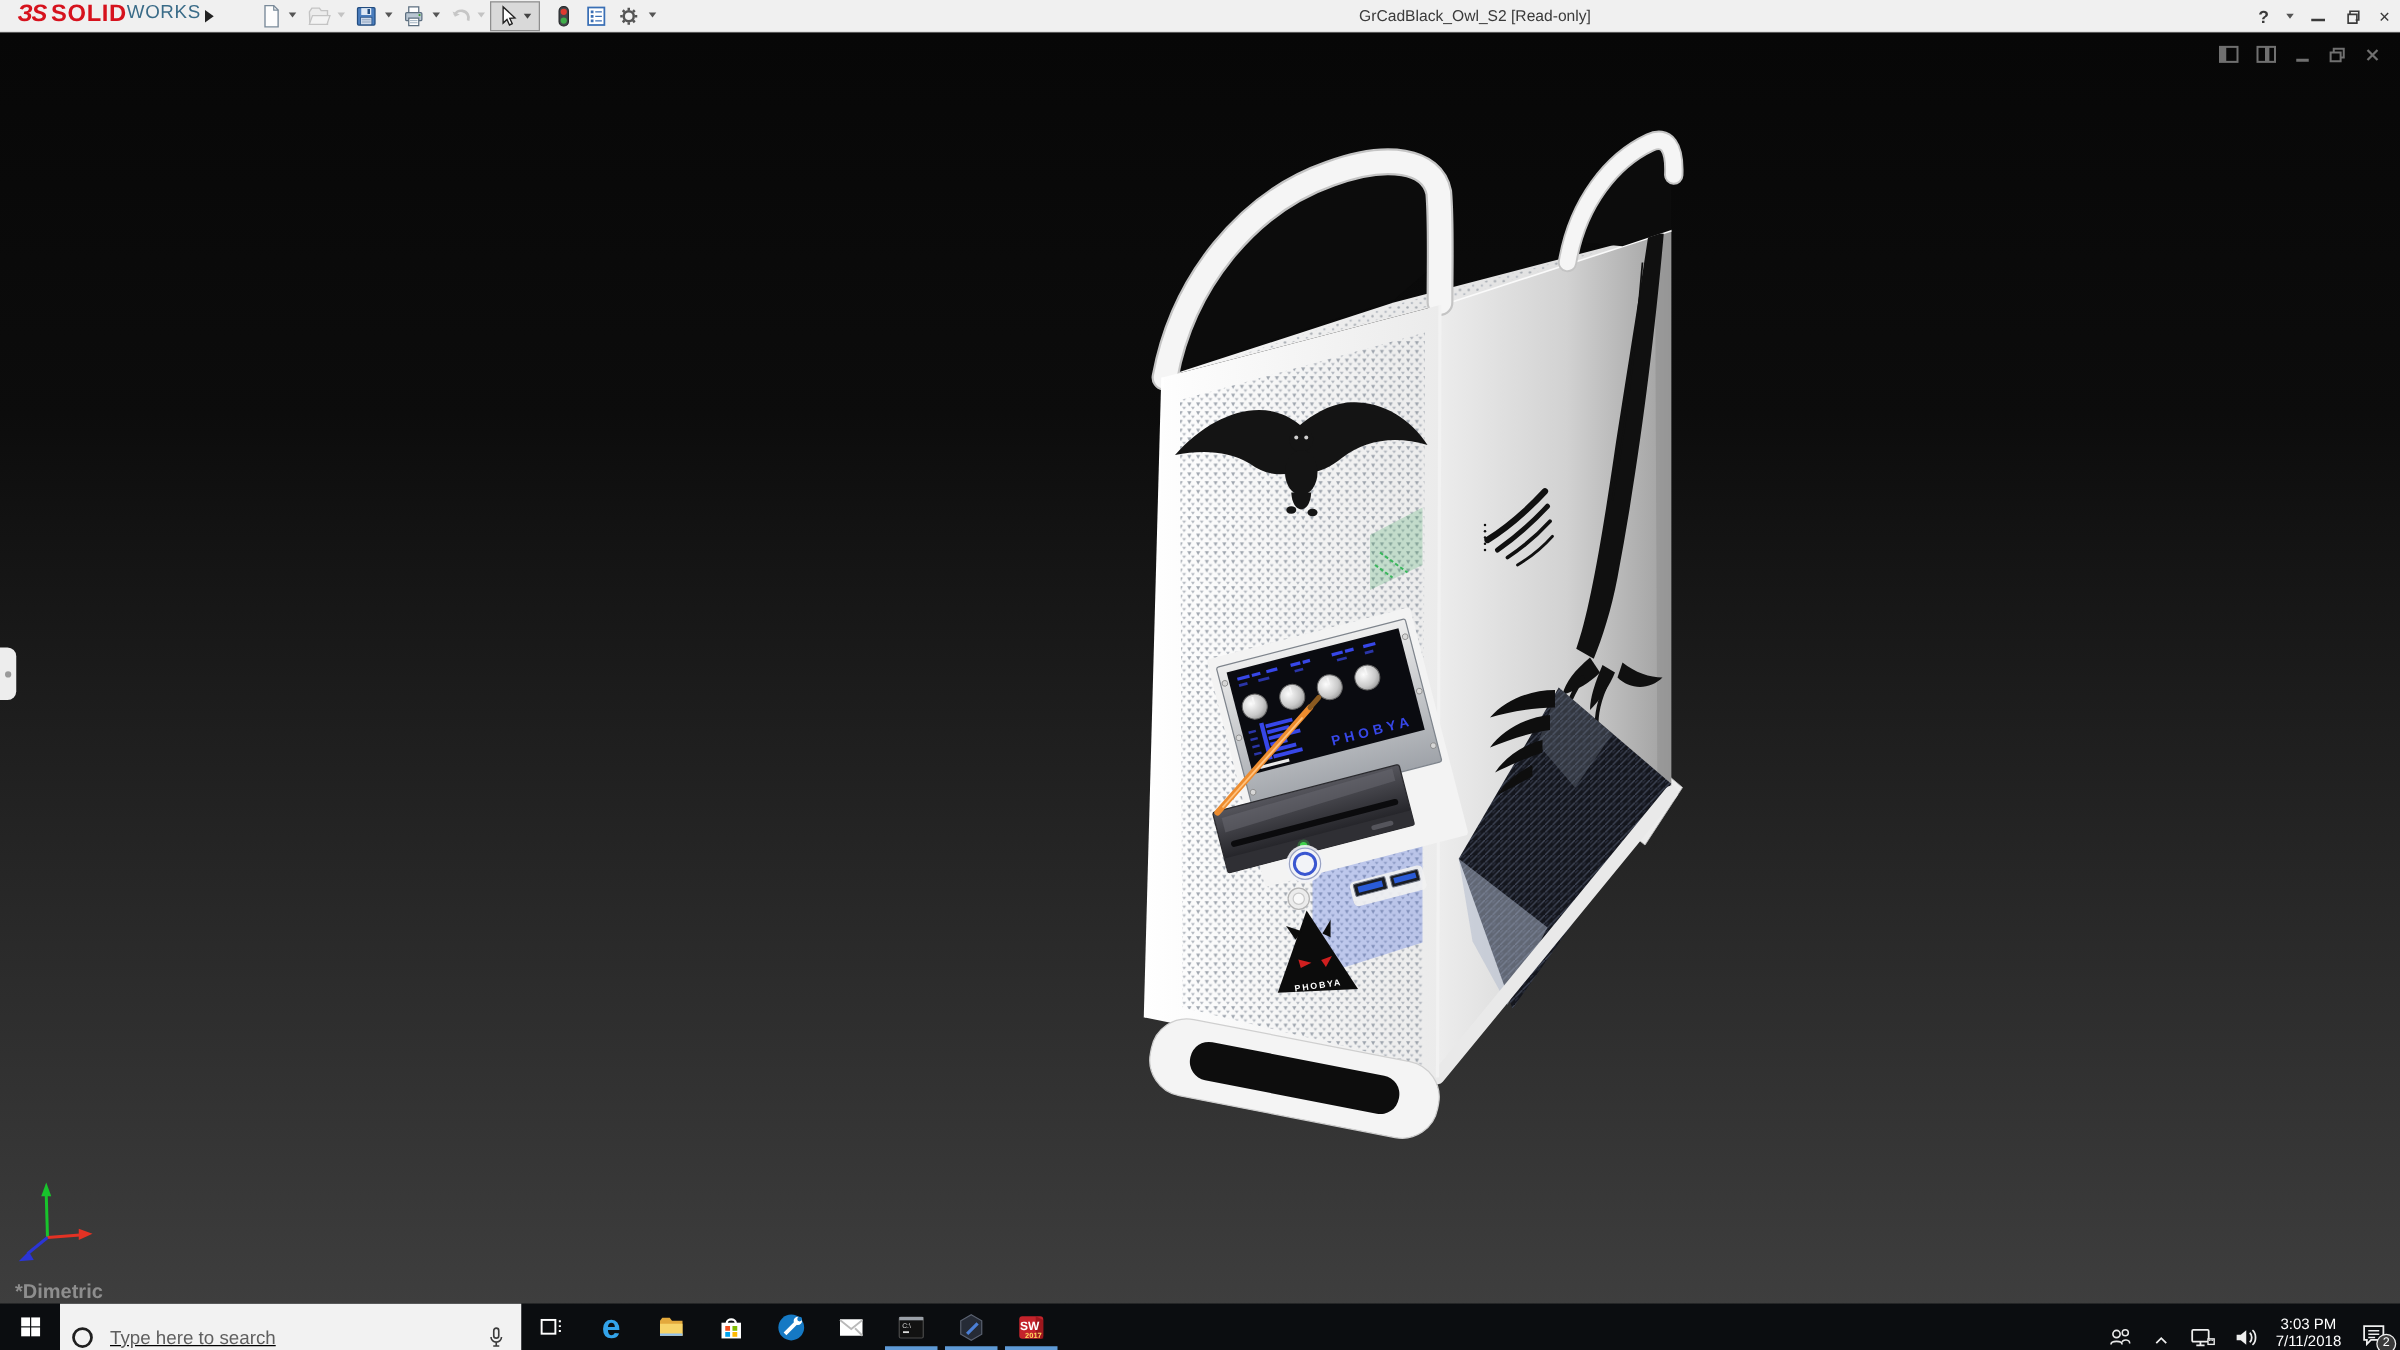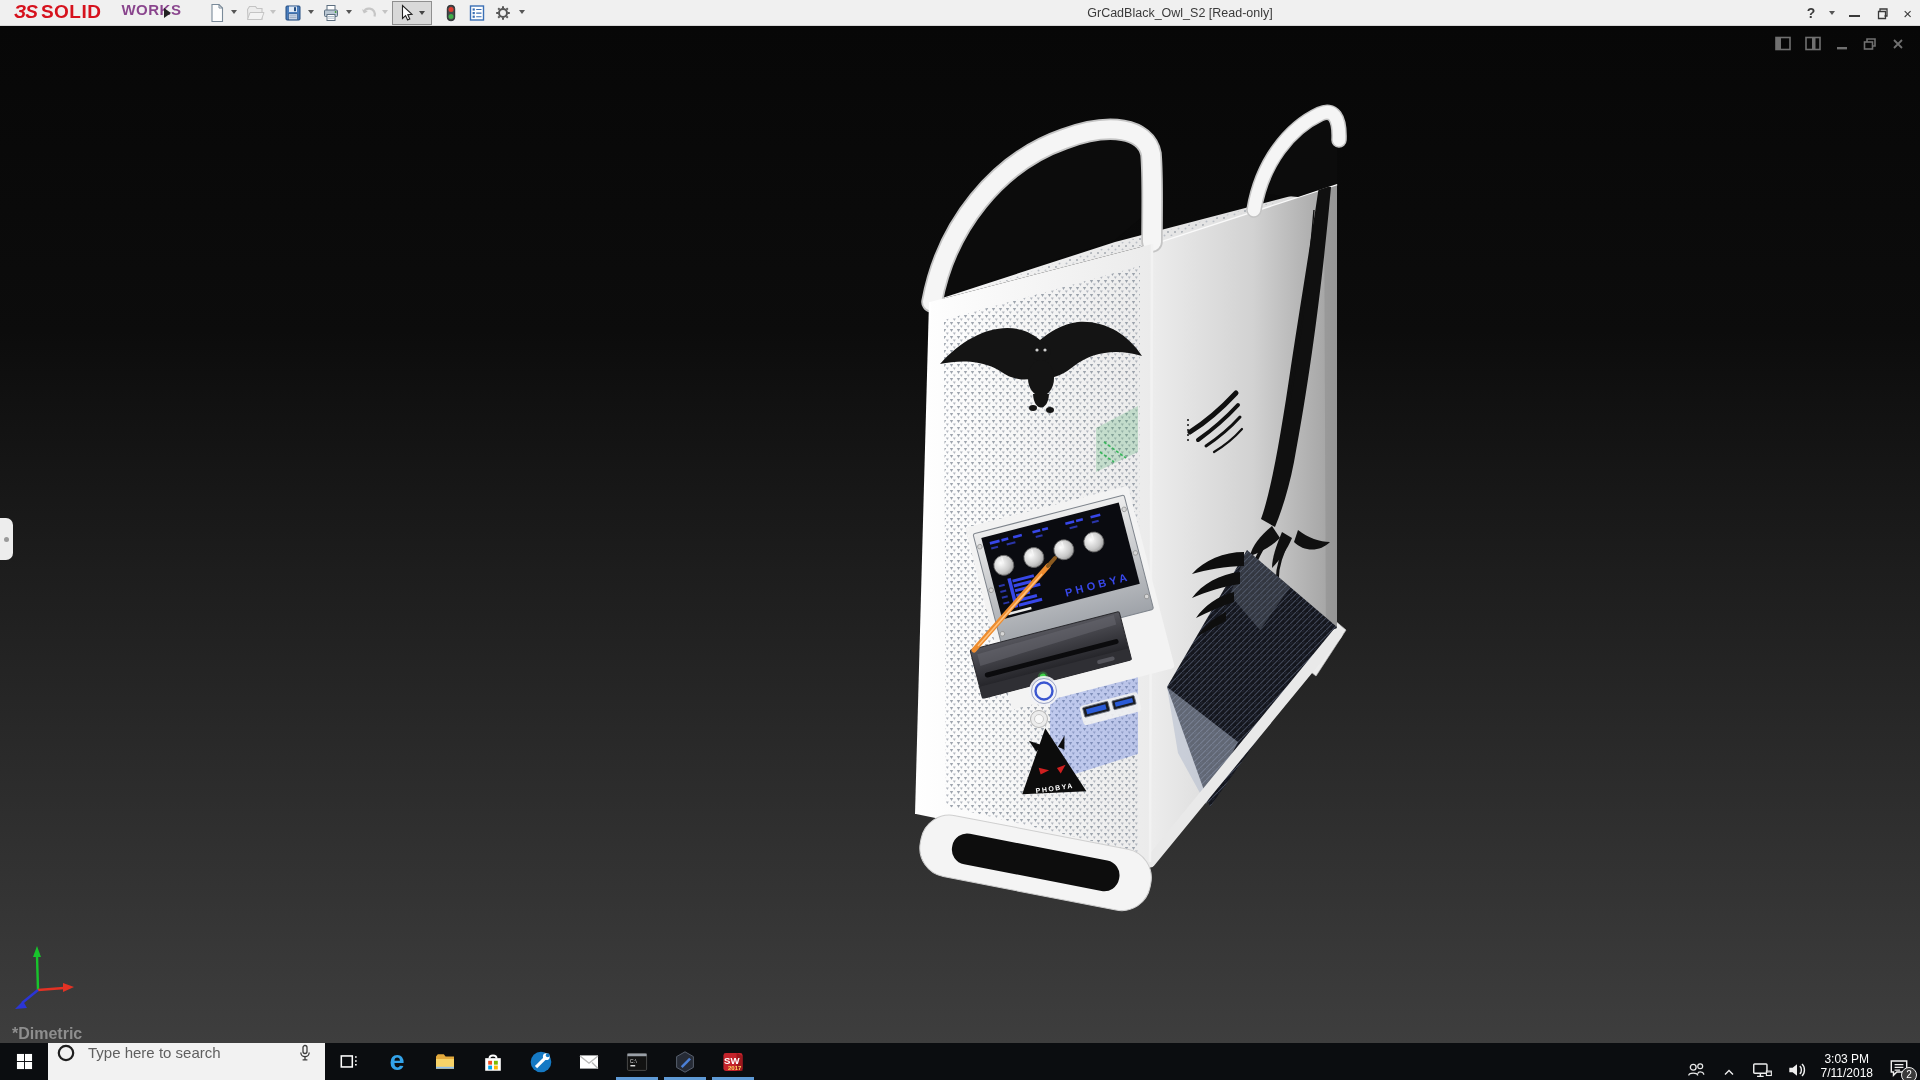--- a/index.html
+++ b/index.html
@@ -4,21 +4,21 @@
 <style>
   html,body{margin:0;padding:0;background:#000;}
   *{box-sizing:border-box;font-family:"Liberation Sans",sans-serif;}
   .screen{position:relative;width:1920px;height:1080px;overflow:hidden;background:#000;}
 
   
   .titlebar{position:absolute;left:0;top:0;width:1920px;height:26px;background:#f0f0f0;border-bottom:1px solid #d8d8d8;}
   .brand{position:absolute;left:14px;top:1px;height:24px;display:flex;align-items:flex-start;}
   .brand-glyph{font-style:italic;font-weight:900;font-size:19px;color:#d6121d;letter-spacing:-1px;margin-right:4px;}
   .brand-solid{font-weight:800;font-size:19px;color:#d6121d;letter-spacing:.5px;}
-  .brand-works{font-weight:700;font-size:15px;color:#701a75;opacity:.8;letter-spacing:.5px;margin-left:20px;}
+  .brand-works{font-weight:400;font-size:15px;color:#0c4a6e;opacity:.8;letter-spacing:.5px;}
   .flyout{position:absolute;left:160px;top:5px;width:14px;height:16px;display:flex;align-items:center;justify-content:center;}
   .flyout i{width:0;height:0;border-top:5px solid transparent;border-bottom:5px solid transparent;border-left:7px solid #222;}
   .tbbtn{position:absolute;top:2px;width:22px;height:22px;display:flex;align-items:center;justify-content:center;}
   .caret{position:absolute;top:10px;width:0;height:0;border-left:3.5px solid transparent;border-right:3.5px solid transparent;border-top:4.5px solid #555;}
   .caret.dis{border-top-color:#c3c3c3;}
   .selectbox{position:absolute;left:392px;top:1px;width:40px;height:24px;background:#d9d9d9;border:1px solid #8f8f8f;display:flex;align-items:center;padding-left:3px;}
   .selectbox .caret{position:static;margin-left:3px;border-top-color:#444;}
   .tb-title{position:absolute;left:1020px;top:0;width:320px;height:30px;line-height:26px;text-align:center;font-size:12.5px;color:#3a3a3a;}
   .winctl{position:absolute;right:8px;top:0;height:26px;display:flex;align-items:center;gap:14px;}
   .helpq{font-size:14px;font-weight:bold;color:#3a3a3a;}
@@ -31,21 +31,21 @@
   .docctl{position:absolute;right:14px;top:9px;display:flex;align-items:center;gap:11px;}
   .panel-tab{position:absolute;left:0;top:492px;width:13px;height:42px;background:#ededed;border-radius:0 7px 7px 0;display:flex;align-items:center;justify-content:center;}
   .panel-tab .dot{width:5px;height:5px;border-radius:50%;background:#9a9a9a;}
   .orientation{position:absolute;left:12px;top:999px;font-size:16px;font-weight:bold;color:#8e8e8e;}
   .model-svg{position:absolute;left:900px;top:64px;width:460px;height:830px;}
   .triad-svg{position:absolute;left:8px;top:916px;width:84px;height:78px;}
 
   
   .taskbar{position:absolute;left:0;top:1043px;width:1920px;height:37px;background:#0b0d10;display:flex;align-items:stretch;}
   .startbtn{width:48px;display:flex;align-items:center;justify-content:center;}
-  .searchbox{width:277px;background:#f2f2f2;display:flex;align-items:flex-start;padding:0 10px 0 8px;}
+  .searchbox{width:369px;background:#f2f2f2;display:flex;align-items:flex-end;padding:0 10px 0 8px;text-decoration:underline;}
   .searchbox input{flex:1;border:0;background:transparent;outline:none;font-size:15px;color:#333;margin-left:10px;}
   .searchbox input::placeholder{color:#5f5f5f;opacity:1;}
   .appcell{position:relative;width:48px;display:flex;align-items:center;justify-content:center;}
   .runbar{position:absolute;left:3px;bottom:0;width:42px;height:3px;background:#5f9ad6;}
   .tray{position:absolute;right:0;top:0;height:37px;display:flex;align-items:flex-end;gap:13px;padding-right:8px;}
   .clock{color:#fff;font-size:12px;line-height:14px;text-align:center;}
   .action{position:relative;width:26px;height:26px;display:flex;align-items:center;justify-content:center;}
   .badge{position:absolute;right:-5px;bottom:-3px;width:16px;height:16px;border-radius:50%;background:#3a3a3a;border:1px solid #efefef;color:#fff;font-size:10px;line-height:14px;text-align:center;}
 </style>
 </head>

